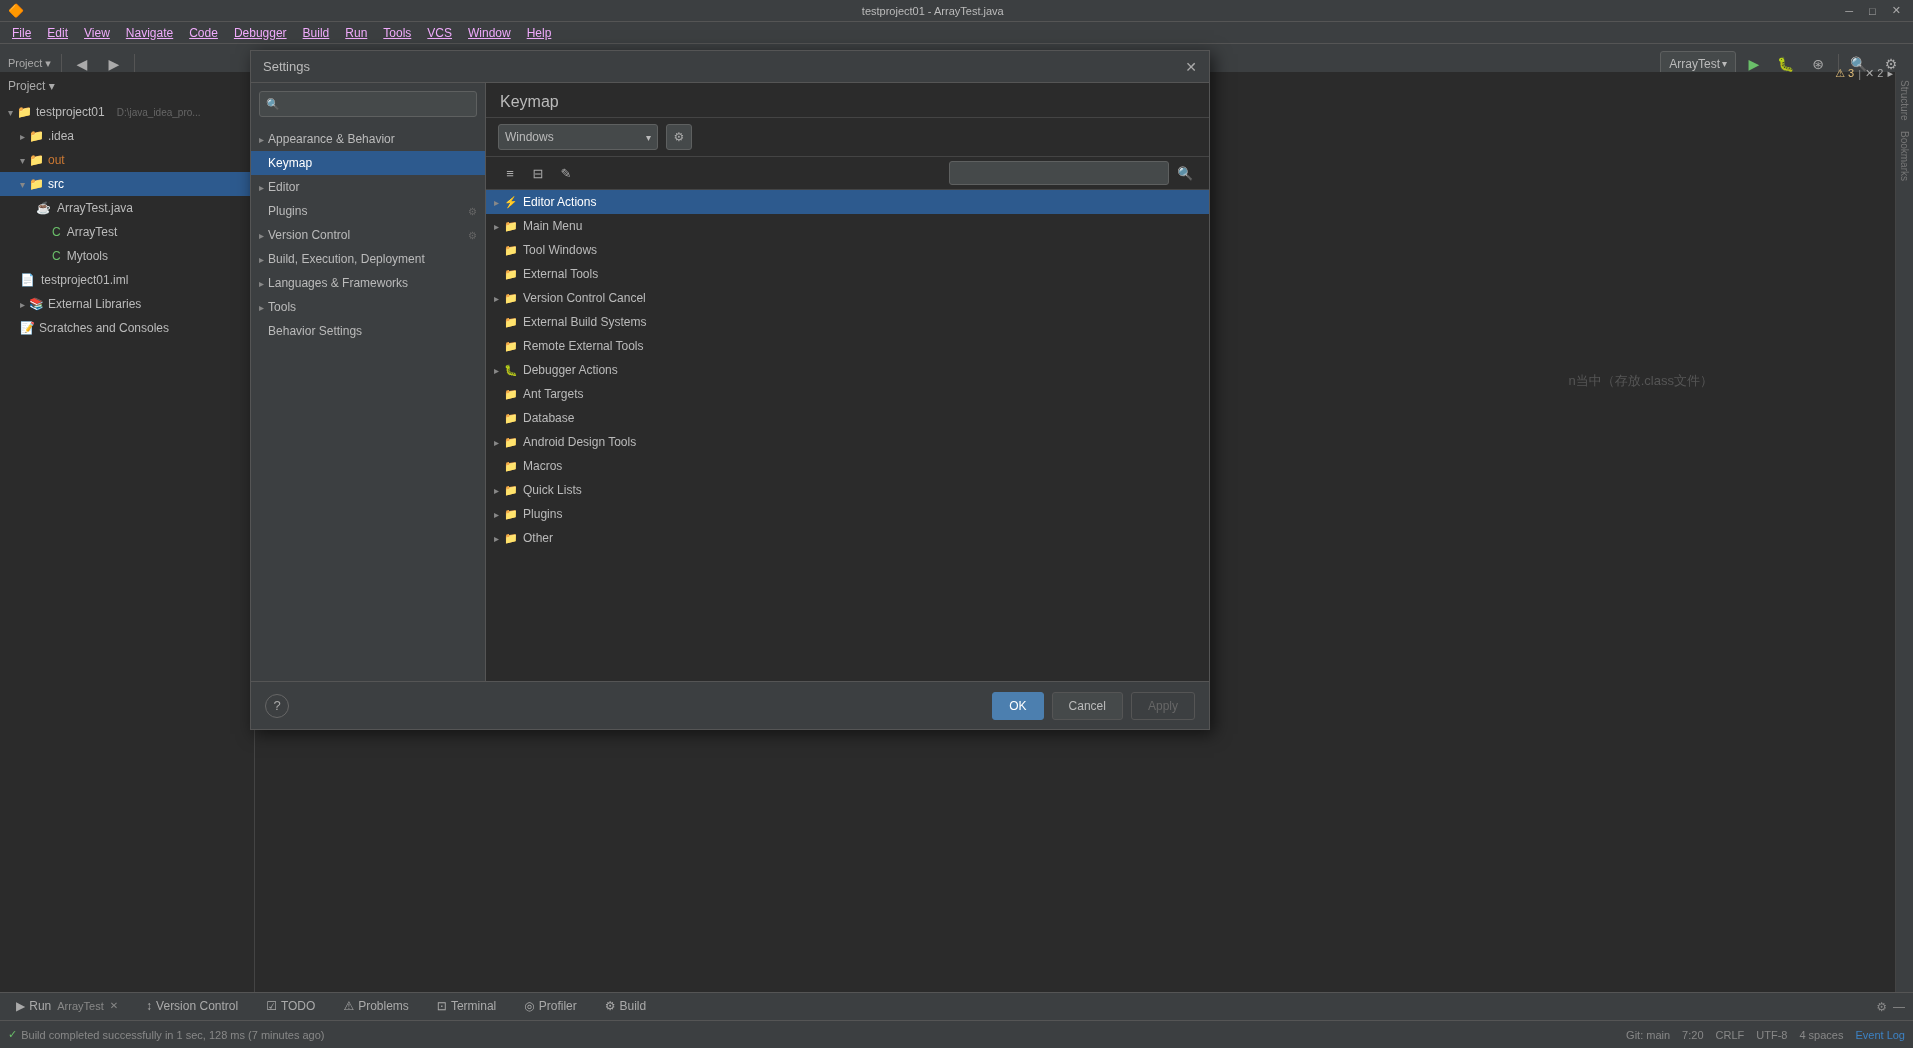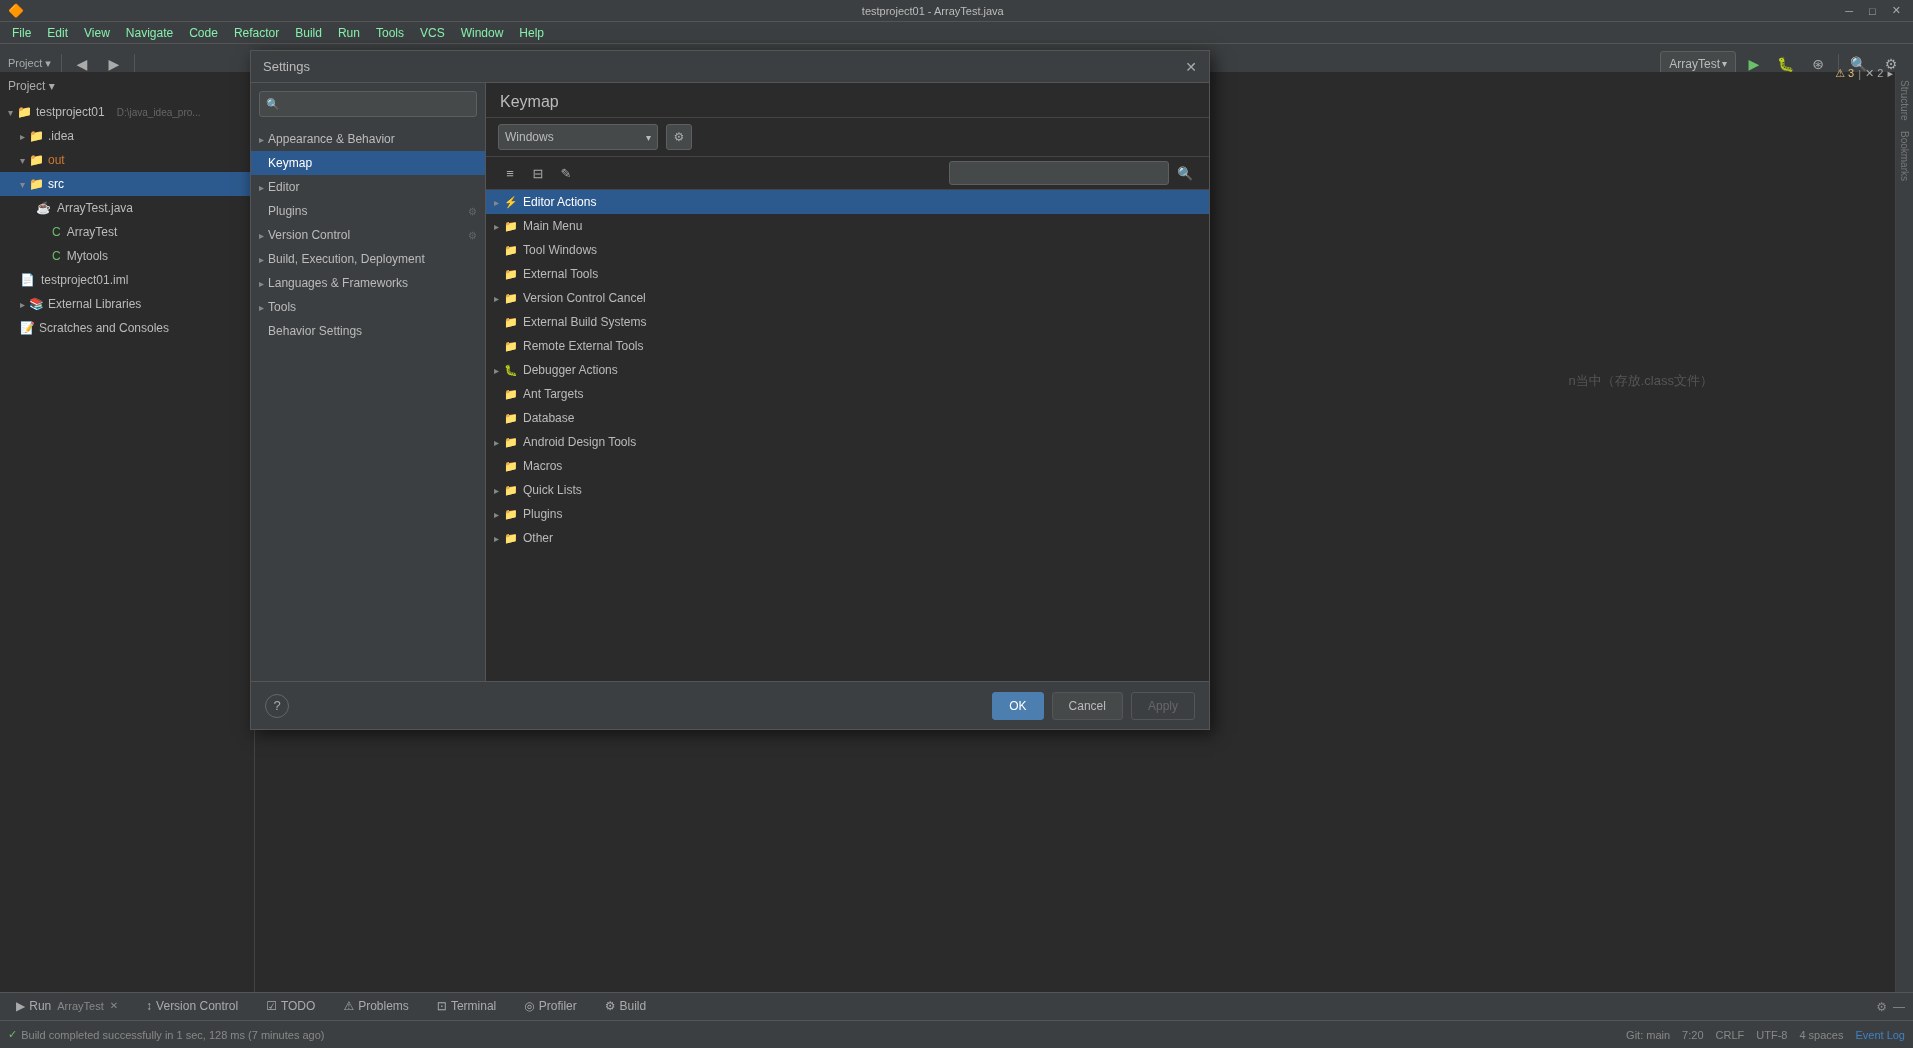--- a/index.html
+++ b/index.html
@@ -36,22 +36,23 @@
       display: flex;
       align-items: center;
       padding: 0 4px;
       border-bottom: 1px solid #555;
     }
     .menu-item {
       padding: 0 8px;
       height: 22px;
       line-height: 22px;
       font-size: 12px;
-      color: #86efac;
-      cursor: pointer;
+      color: #f0abfc;
+      cursor: pointer;
+      text-decoration: underline;
     }
     .sidebar-header {
       height: 28px;
       display: flex;
       align-items: center;
       padding: 0 8px;
       gap: 4px;
       font-size: 12px;
       color: #aaa;
       background: #2b2b2b;
@@ -495,21 +496,21 @@
     <span class="win-btn win-close">✕</span>
   </div>
 </div>
 
 <div class="menu-bar">
   <span class="menu-item">File</span>
   <span class="menu-item">Edit</span>
   <span class="menu-item">View</span>
   <span class="menu-item">Navigate</span>
   <span class="menu-item">Code</span>
-  <span class="menu-item">Refactor</span>
+  <span class="menu-item">Debugger</span>
   <span class="menu-item">Build</span>
   <span class="menu-item">Run</span>
   <span class="menu-item">Tools</span>
   <span class="menu-item">VCS</span>
   <span class="menu-item">Window</span>
   <span class="menu-item">Help</span>
 </div>
 
 <div class="toolbar-bar">
   <span style="font-size:11px; color:#aaa; margin-right:4px;">Project ▾</span>

